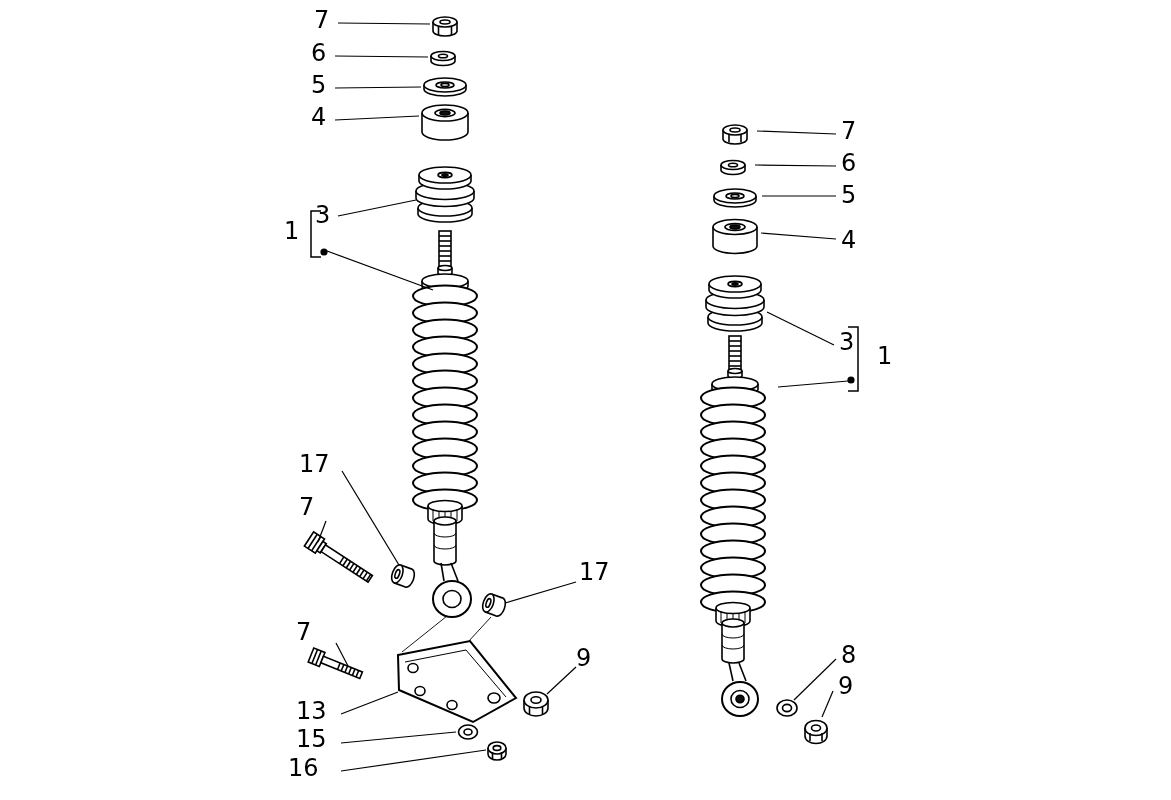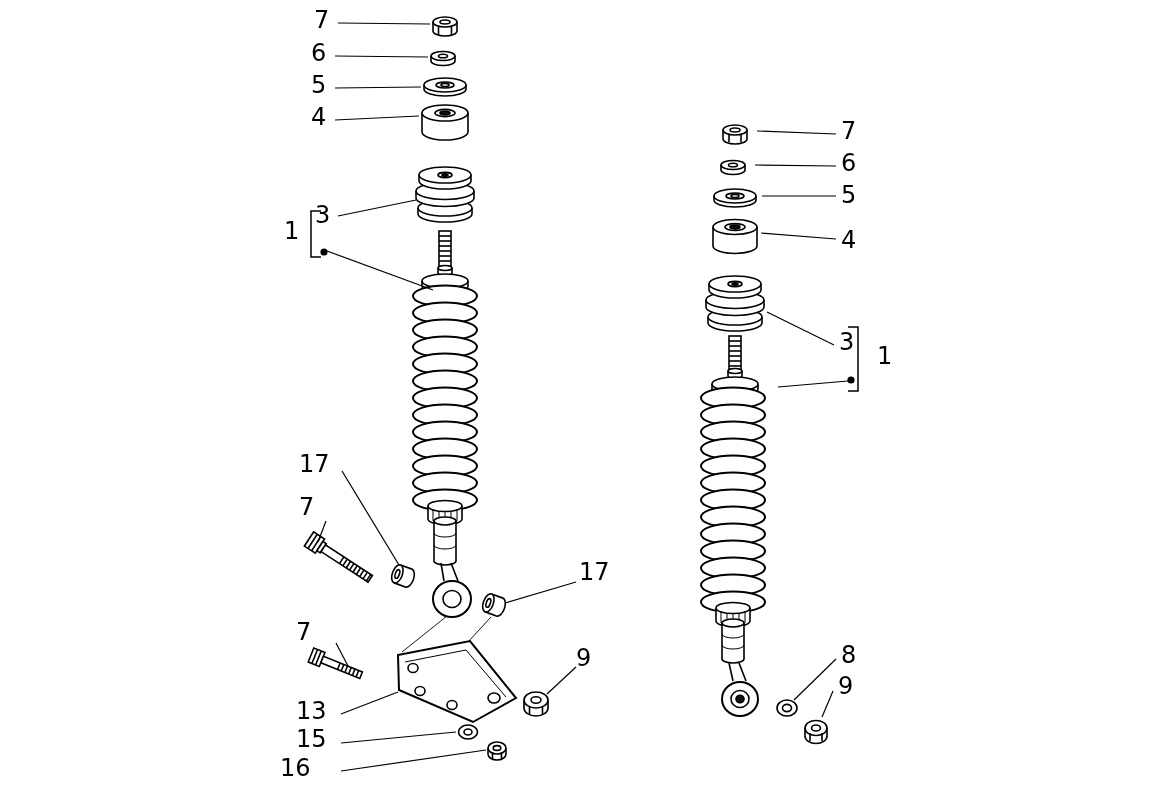--- a/index.html
+++ b/index.html
@@ -330,21 +330,21 @@
   <div class="callout" style="left:311px;top:73px">5</div>
   <div class="callout" style="left:311px;top:105px">4</div>
   <div class="callout" style="left:315px;top:203px">3</div>
   <div class="callout" style="left:284px;top:219px">1</div>
   <div class="callout" style="left:299px;top:452px">17</div>
   <div class="callout" style="left:299px;top:495px">7</div>
   <div class="callout" style="left:579px;top:560px">17</div>
   <div class="callout" style="left:296px;top:620px">7</div>
   <div class="callout" style="left:296px;top:699px">13</div>
   <div class="callout" style="left:296px;top:727px">15</div>
-  <div class="callout" style="left:280px;top:756px">16</div>
+  <div class="callout" style="left:288px;top:756px">16</div>
   <div class="callout" style="left:576px;top:646px">9</div>
 
   <div class="callout" style="left:841px;top:119px">7</div>
   <div class="callout" style="left:841px;top:151px">6</div>
   <div class="callout" style="left:841px;top:183px">5</div>
   <div class="callout" style="left:841px;top:228px">4</div>
   <div class="callout" style="left:839px;top:330px">3</div>
   <div class="callout" style="left:877px;top:344px">1</div>
   <div class="callout" style="left:841px;top:643px">8</div>
   <div class="callout" style="left:838px;top:674px">9</div>

